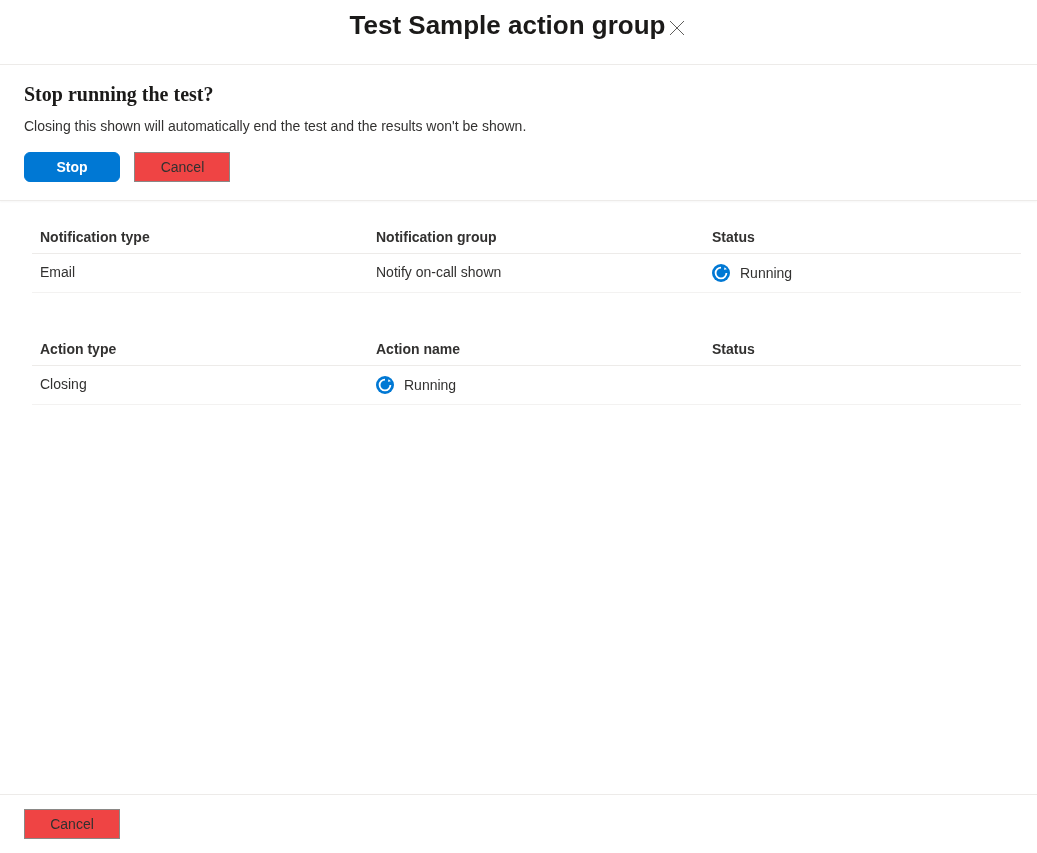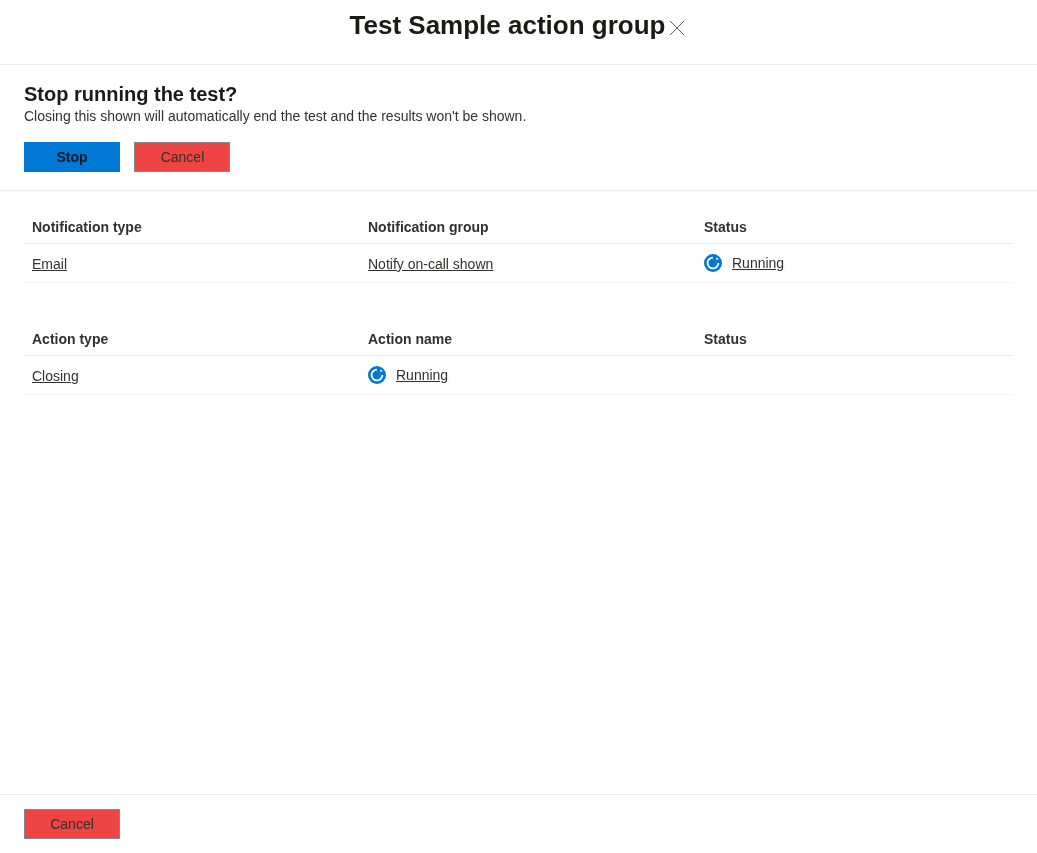--- a/index.html
+++ b/index.html
@@ -41,21 +41,22 @@
     }
     .banner {
       padding: 18px 24px 18px 24px;
       border-bottom: 1px solid #edebe9;
       box-shadow: 0 1px 2px rgba(0,0,0,0.04);
     }
     .banner h2 {
       font-size: 20px;
       font-weight: 600;
       color: #1b1a19;
-      margin-bottom: 2px;
+      margin-bottom: 12px;
+      font-family: Liberation Serif, serif;
     }
     .banner p {
       font-size: 14px;
       color: #323130;
       margin-bottom: 18px;
     }
     .btn {
       display: inline-block;
       min-width: 96px;
       height: 30px;
@@ -66,46 +67,47 @@
       cursor: pointer;
       border: 1px solid #8a8886;
       background: #ef4444;
       color: #323130;
       padding: 0 16px;
       margin-right: 10px;
     }
     .btn-primary {
       background: #0078d4;
       border-color: #0078d4;
-      color: #0f172a;
+      color: #ffffff;
       font-weight: 600;
+      border-radius: 6px;
     }
     .section {
       padding: 0 24px;
     }
     .table {
       width: 100%;
       margin-top: 20px;
+      margin-left: 8px;
     }
     .thead {
       display: flex;
       border-bottom: 1px solid #edebe9;
       padding: 8px 8px 8px 8px;
     }
     .thead .col {
       font-size: 14px;
       font-weight: 600;
       color: #323130;
     }
     .trow {
       display: flex;
-      align-items: flex-end;
+      align-items: flex-start;
       border-bottom: 1px solid #f3f2f1;
       padding: 10px 8px;
-      text-decoration: underline;
     }
     .trow .col {
       font-size: 14px;
       color: #323130;
     }
     .col1 { flex: 0 0 336px; }
     .col2 { flex: 0 0 336px; }
     .col3 { flex: 1; display: flex; align-items: center; }
     .link-text {
       color: #0078d4;

